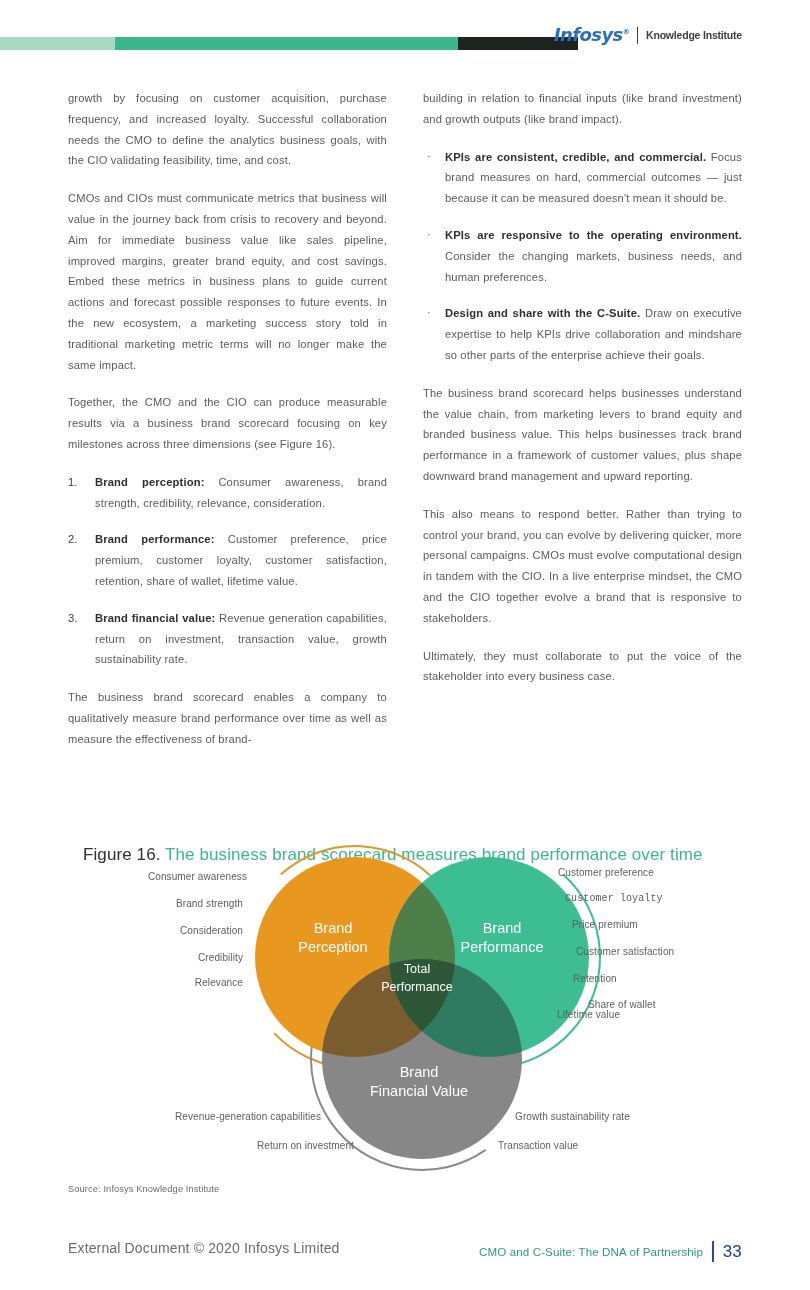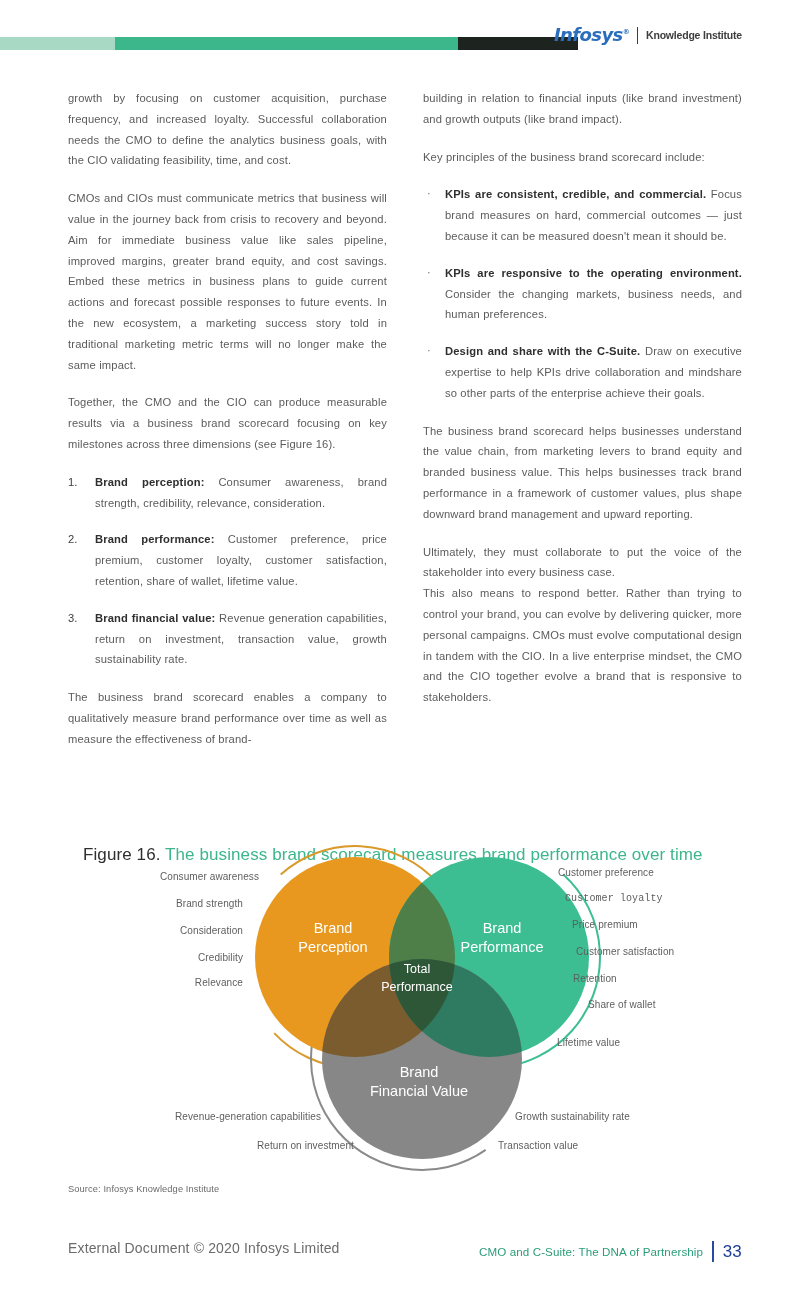--- a/index.html
+++ b/index.html
@@ -259,37 +259,36 @@
         <span class="marker">3.</span><b>Brand financial value:</b><span> Revenue generation capabilities, return on investment, transaction value, growth sustainability rate.</span>
       </li>
     </ol>
 
     <p class="body last">The business brand scorecard enables a company to qualitatively measure brand performance over time as well as measure the effectiveness of brand-</p>
   </div>
 
   <div class="col">
 
     <p class="body">building in relation to financial inputs (like brand investment) and growth outputs (like brand impact).</p>
-    <p class="body">Key principles of the business brand scorecard include:</p>
 
     <ul class="bullet-list">
       <li>
         <span class="marker">·</span><b>KPIs are consistent, credible, and commercial.</b><span> Focus brand measures on hard, commercial outcomes — just because it can be measured doesn't mean it should be.</span>
       </li>
       <li>
         <span class="marker">·</span><b>KPIs are responsive to the operating environment.</b><span> Consider the changing markets, business needs, and human preferences.</span>
       </li>
       <li>
         <span class="marker">·</span><b>Design and share with the C-Suite.</b><span> Draw on executive expertise to help KPIs drive collaboration and mindshare so other parts of the enterprise achieve their goals.</span>
       </li>
     </ul>
 
     <p class="body">The business brand scorecard helps businesses understand the value chain, from marketing levers to brand equity and branded business value. This helps businesses track brand performance in a framework of customer values, plus shape downward brand management and upward reporting.</p>
+    <p class="body">This also means to respond better. Rather than trying to control your brand, you can evolve by delivering quicker, more personal campaigns. CMOs must evolve computational design in tandem with the CIO. In a live enterprise mindset, the CMO and the CIO together evolve a brand that is responsive to stakeholders.</p>
     <p class="body last">Ultimately, they must collaborate to put the voice of the stakeholder into every business case.</p>
-    <p class="body">This also means to respond better. Rather than trying to control your brand, you can evolve by delivering quicker, more personal campaigns. CMOs must evolve computational design in tandem with the CIO. In a live enterprise mindset, the CMO and the CIO together evolve a brand that is responsive to stakeholders.</p>
   </div>
 </div>
 
 <div class="figure-caption">
   <span class="fig-num">Figure 16.</span><span class="fig-title"> The business brand scorecard measures brand performance over time</span>
 </div>
 
 <div class="venn-wrap">
   <svg class="venn-svg" width="674" height="330" viewBox="0 0 674 330">
     <defs>
@@ -334,33 +333,33 @@
     <text x="434" y="88" fill="#ffffff" font-family="Liberation Sans, sans-serif" font-size="14.5" text-anchor="middle">Brand</text>
     <text x="434" y="107" fill="#ffffff" font-family="Liberation Sans, sans-serif" font-size="14.5" text-anchor="middle">Performance</text>
 
     <text x="351" y="232" fill="#ffffff" font-family="Liberation Sans, sans-serif" font-size="14.5" text-anchor="middle">Brand</text>
     <text x="351" y="251" fill="#ffffff" font-family="Liberation Sans, sans-serif" font-size="14.5" text-anchor="middle">Financial Value</text>
 
     <text x="349" y="128" fill="#ffffff" font-family="Liberation Sans, sans-serif" font-size="12.5" text-anchor="middle">Total</text>
     <text x="349" y="146" fill="#ffffff" font-family="Liberation Sans, sans-serif" font-size="12.5" text-anchor="middle">Performance</text>
   </svg>
 
-  <div class="venn-label left" style="left:16px; top:26px; width:175px;text-align:right;">Consumer awareness</div>
+  <div class="venn-label left" style="left:4px; top:26px; width:175px;text-align:right;">Consumer awareness</div>
   <div class="venn-label left" style="left:0; top:53px; width:175px;">Brand strength</div>
   <div class="venn-label left" style="left:0; top:80px; width:175px;">Consideration</div>
   <div class="venn-label left" style="left:0; top:107px; width:175px;">Credibility</div>
   <div class="venn-label left" style="left:0; top:132px; width:175px;">Relevance</div>
 
   <div class="venn-label right" style="left:490px; top:22px;">Customer preference</div>
   <div class="venn-label right" style="left:497px; top:48px;font-family:Liberation Mono, monospace;">Customer loyalty</div>
   <div class="venn-label right" style="left:504px; top:74px;">Price premium</div>
   <div class="venn-label right" style="left:508px; top:101px;text-align:center;">Customer satisfaction</div>
   <div class="venn-label right" style="left:505px; top:128px;">Retention</div>
   <div class="venn-label right" style="left:520px; top:154px;">Share of wallet</div>
-  <div class="venn-label right" style="left:489px; top:192px;text-align:center;">Lifetime value</div>
+  <div class="venn-label right" style="left:489px; top:164px;text-align:center;">Lifetime value</div>
 
   <div class="venn-label left" style="left:0; top:266px; width:253px;">Revenue-generation capabilities</div>
   <div class="venn-label left" style="left:0; top:295px; width:286px;">Return on investment</div>
   <div class="venn-label right" style="left:447px; top:266px;">Growth sustainability rate</div>
   <div class="venn-label right" style="left:430px; top:295px;">Transaction value</div>
 </div>
 
 <div class="source-note">Source: Infosys Knowledge Institute</div>
 
 <div class="footer-left">External Document © 2020 Infosys Limited</div>

